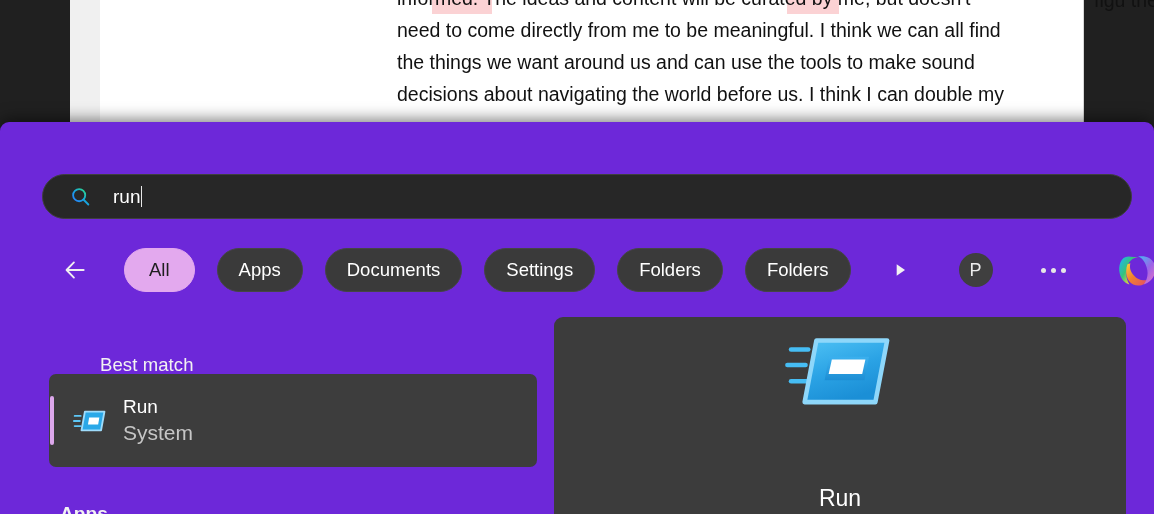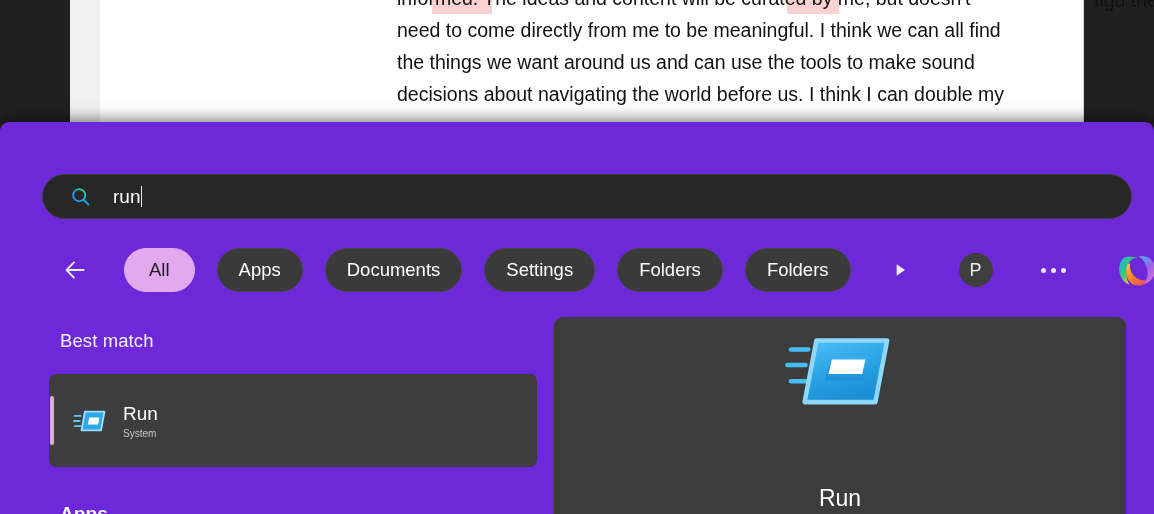--- a/index.html
+++ b/index.html
@@ -132,39 +132,39 @@
   .copilot { width: 46px; height: 46px; flex: 0 0 46px; margin-left: 20px; }
 
   
   .results-col {
     position: absolute; left: 0; top: 196px; width: 554px; height: 196px;
   }
   .section-head {
     position: absolute; left: 60px; color: #f2f2f2;
     font-size: 18.5px; letter-spacing: .1px;
   }
-  .head-best { top: 12px; }
+  .head-best { top: 36px; margin-left: 40px; }
   .head-apps { top: 185px; font-weight: 600; font-size: 19px; }
 
   .result-card {
     position: absolute;
     left: 49px; top: 56px; width: 488px; height: 93px;
     background: #3d3d3d;
     border-radius: 7px;
     display: flex; align-items: center;
   }
   .sel-bar {
     position: absolute; left: 1px; top: 22px;
     width: 4px; height: 49px; border-radius: 2px;
     background: #dda8ec;
   }
   .run-icon-sm { width: 34px; height: 34px; margin-left: 24px; flex: 0 0 34px; }
   .result-text { margin-left: 16px; display: flex; flex-direction: column; gap: 3px; }
   .result-title { color: #ffffff; font-size: 19px; }
-  .result-sub { color: #c6c6c6; font-size: 10px; }
+  .result-sub { color: #c6c6c6; font-size: 21px; }
 
   
   .preview {
     position: absolute;
     left: 554px; top: 195px; width: 572px; height: 197px;
     background: #3c3c3c;
     border-top-left-radius: 9px;
     border-top-right-radius: 9px;
   }
   .preview-icon {

